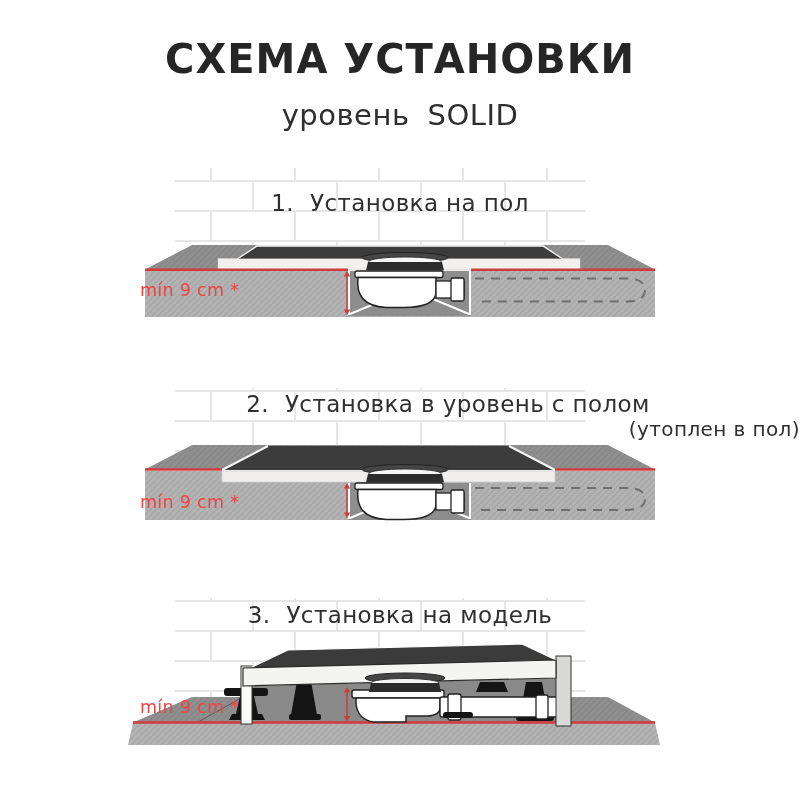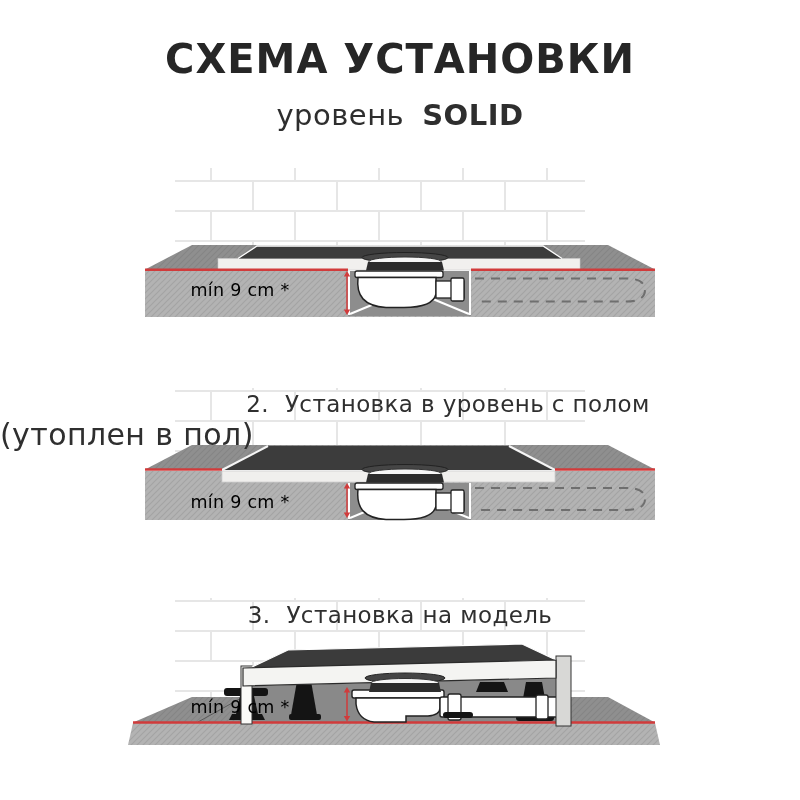--- a/index.html
+++ b/index.html
@@ -9,34 +9,34 @@
   }
   .page-title{
     position:absolute;top:36px;left:0;width:800px;text-align:center;
     font-size:40px;font-weight:800;letter-spacing:1px;color:#262626;white-space:nowrap;
   }
   .page-subtitle{
     position:absolute;top:98px;left:0;width:800px;text-align:center;
     font-size:29px;color:#2e2e2e;white-space:nowrap;
   }
   .page-subtitle .model-label{font-weight:400;letter-spacing:0.5px;}
-  .page-subtitle .model-name{font-weight:700;margin-left:18px;letter-spacing:0.5px;}
+  .page-subtitle .model-name{font-weight:400;margin-left:18px;letter-spacing:0.5px;}
   .sec-head{
     position:absolute;left:0;width:800px;text-align:center;font-size:23px;color:#2f2f2f;
     letter-spacing:0.4px;white-space:nowrap;
   }
   .sec-head .num{font-weight:500;margin-right:16px;}
   .sec-head .t{font-weight:400;}
   .sec-sub{
-    position:absolute;left:0;width:800px;text-align:left;font-size:30px;color:#2f2f2f;
+    position:absolute;left:0;width:800px;text-align:right;font-size:20px;color:#2f2f2f;
     letter-spacing:0.4px;font-weight:400;white-space:nowrap;
   }
   .min-label{
-    position:absolute;left:140px;width:200px;text-align:center;
-    font-size:17.5px;color:#000000;letter-spacing:0.3px;white-space:nowrap;
+    position:absolute;left:140px;width:200px;text-align:left;
+    font-size:17.5px;color:#ef4444;letter-spacing:0.3px;white-space:nowrap;
   }
   svg.diagrams{position:absolute;top:0;left:0;}
 </style>
 </head>
 <body>
 
 <div class="canvas">
 
   <svg class="diagrams" width="800" height="800" viewBox="0 0 800 800">
     <defs>
@@ -179,20 +179,23 @@
         <path d="M347,721.5 l-3.2,-5.5 h6.4 Z"></path>
       </g>
     </g>
   </svg>
 
   <div class="page-title">СХЕМА УСТАНОВКИ</div>
   <div class="page-subtitle">
     <span class="model-label">уровень</span><span class="model-name">SOLID</span>
   </div>
 
+  <div class="sec-head" style="top:190px;">
+    <span class="num">1.</span><span class="t">Установка на пол</span>
+  </div>
 
   <div class="sec-head" style="top:391px;margin-left:48px;">
     <span class="num">2.</span><span class="t">Установка в уровень с полом</span>
   </div>
   <div class="sec-sub" style="top:417px;">(утоплен в пол)</div>
 
   <div class="sec-head" style="top:602px;">
     <span class="num">3.</span><span class="t">Установка на модель</span>
   </div>
 

